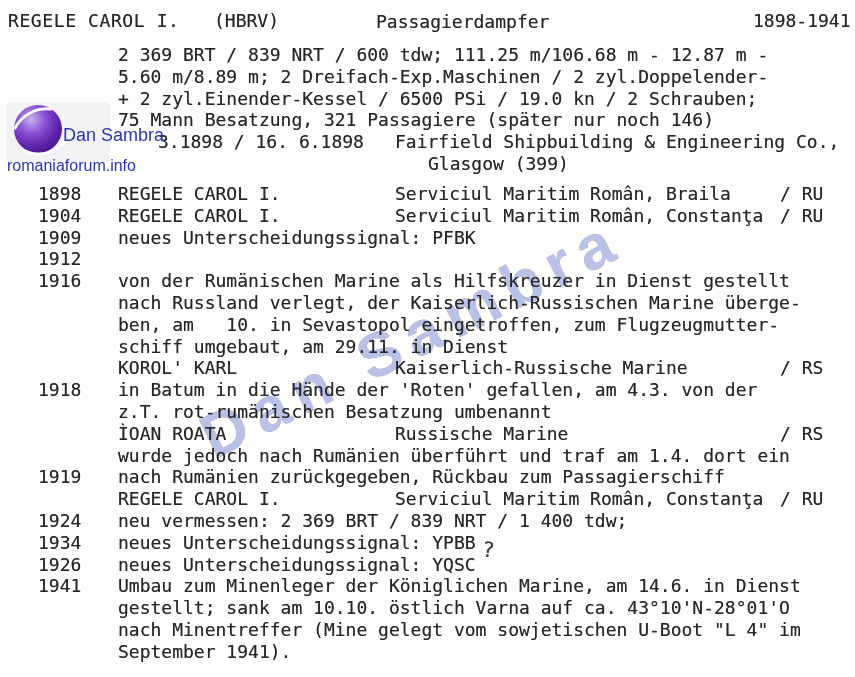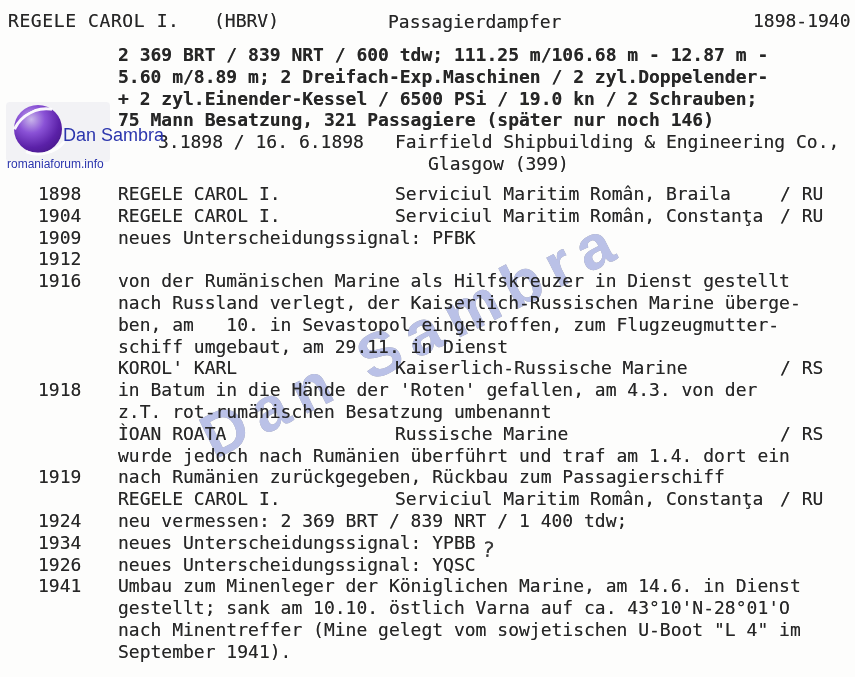--- a/index.html
+++ b/index.html
@@ -12,25 +12,25 @@
     font-family:"DejaVu Sans Mono", monospace;
     color:var(--ink,#262626);
     font-size:18px;
     text-shadow:0 0 0.4px rgba(40,40,40,0.55);
   }
   .abs { position:absolute; white-space:pre; }
 
   
   .hdr-name   { left:8px;   top:10px; letter-spacing:0.6px; }
   .hdr-sign   { left:205px; top:10px;margin-left:9px; }
-  .hdr-type   { left:388px; top:11px; }
+  .hdr-type   { left:376px; top:11px; }
   .hdr-period { left:753px; top:10px; }
 
   
-  .spec-block { position:absolute; left:118px; top:44px;font-weight:bold; }
+  .spec-block { position:absolute; left:118px; top:44px; }
   .spec-line  { height:21.8px; line-height:21.8px; white-space:pre; }
 
   
   .build-date  { left:158px; top:131px; }
   .build-name  { left:395px; top:131px; }
   .build-place { left:428px; top:153px;text-align:right; }
 
   
   .history { position:absolute; left:0; top:183px; width:752px; }
   .hrow  { position:relative; height:21.8px; }
@@ -86,35 +86,35 @@
   }
   .logo-line1 {
     left:63px; top:125px; z-index:3;
     font-family:"Liberation Sans", sans-serif;
     font-size:18px; font-weight:500; color:var(--logo,#2b35ad);
     text-shadow:none;
   }
   .logo-line2 {
     left:7px; top:157px; z-index:3;
     font-family:"Liberation Sans", sans-serif;
-    font-size:12px; font-weight:500; color:var(--logo,#2b35ad);
+    font-size:16px; font-weight:500; color:var(--logo,#2b35ad);
     text-shadow:none;
   }
 </style>
 </head>
 <body>
 
 <div class="page" style="--ink: #262626; --logo: #2b35ad; --wm: #aab3e3;">
 
   <div class="watermark">Dan Sambra</div>
 
   <span class="abs typed hdr-name">REGELE CAROL I.</span>
   <span class="abs typed hdr-sign">(HBRV)</span>
   <span class="abs typed hdr-type">Passagierdampfer</span>
-  <span class="abs typed hdr-period">1898-1940</span>
+  <span class="abs typed hdr-period">1898-1941</span>
 
   <div class="spec-block typed">
       <div class="spec-line">2 369 BRT / 839 NRT / 600 tdw; 111.25 m/106.68 m - 12.87 m -</div>
       <div class="spec-line">5.60 m/8.89 m; 2 Dreifach-Exp.Maschinen / 2 zyl.Doppelender-</div>
       <div class="spec-line">+ 2 zyl.Einender-Kessel / 6500 PSi / 19.0 kn / 2 Schrauben;</div>
       <div class="spec-line">75 Mann Besatzung, 321 Passagiere (später nur noch 146)</div>
     </div>
 
   <span class="abs typed build-date">3.1898 / 16. 6.1898</span>
   <span class="abs typed build-name">Fairfield Shipbuilding &amp; Engineering Co.,</span>

